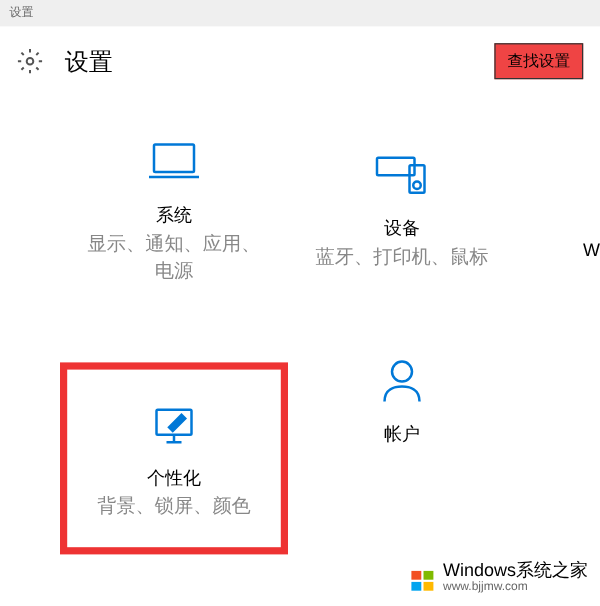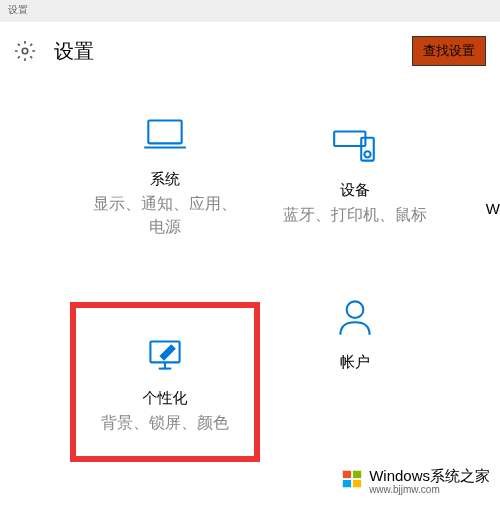--- a/index.html
+++ b/index.html
@@ -31,29 +31,28 @@
     }
     .header-title {
       font-size: 20px;
       color: #000;
       flex: 1;
     }
     .search-btn {
       border: 1.5px solid #333;
       padding: 5px 10px;
       font-size: 13px;
-      background: #c2410c;
+      background: #ef4444;
       cursor: pointer;
     }
     .grid {
       display: flex;
       flex-wrap: wrap;
       padding: 0 50px;
       gap: 0;
-      justify-content: flex-end;
     }
     .tile {
       width: 190px;
       height: 160px;
       display: flex;
       flex-direction: column;
       align-items: center;
       justify-content: center;
       text-align: center;
       cursor: pointer;
@@ -88,21 +87,21 @@
       right: 0;
       top: 200px;
       font-size: 15px;
       color: #000;
     }
     .watermark {
       position: absolute;
       bottom: 10px;
       right: 10px;
       display: flex;
-      align-items: flex-start;
+      align-items: flex-end;
       gap: 6px;
       font-size: 15px;
     }
     .watermark-logo {
       width: 22px;
       height: 22px;
     }
     .watermark-text {
       display: flex;
       flex-direction: column;

